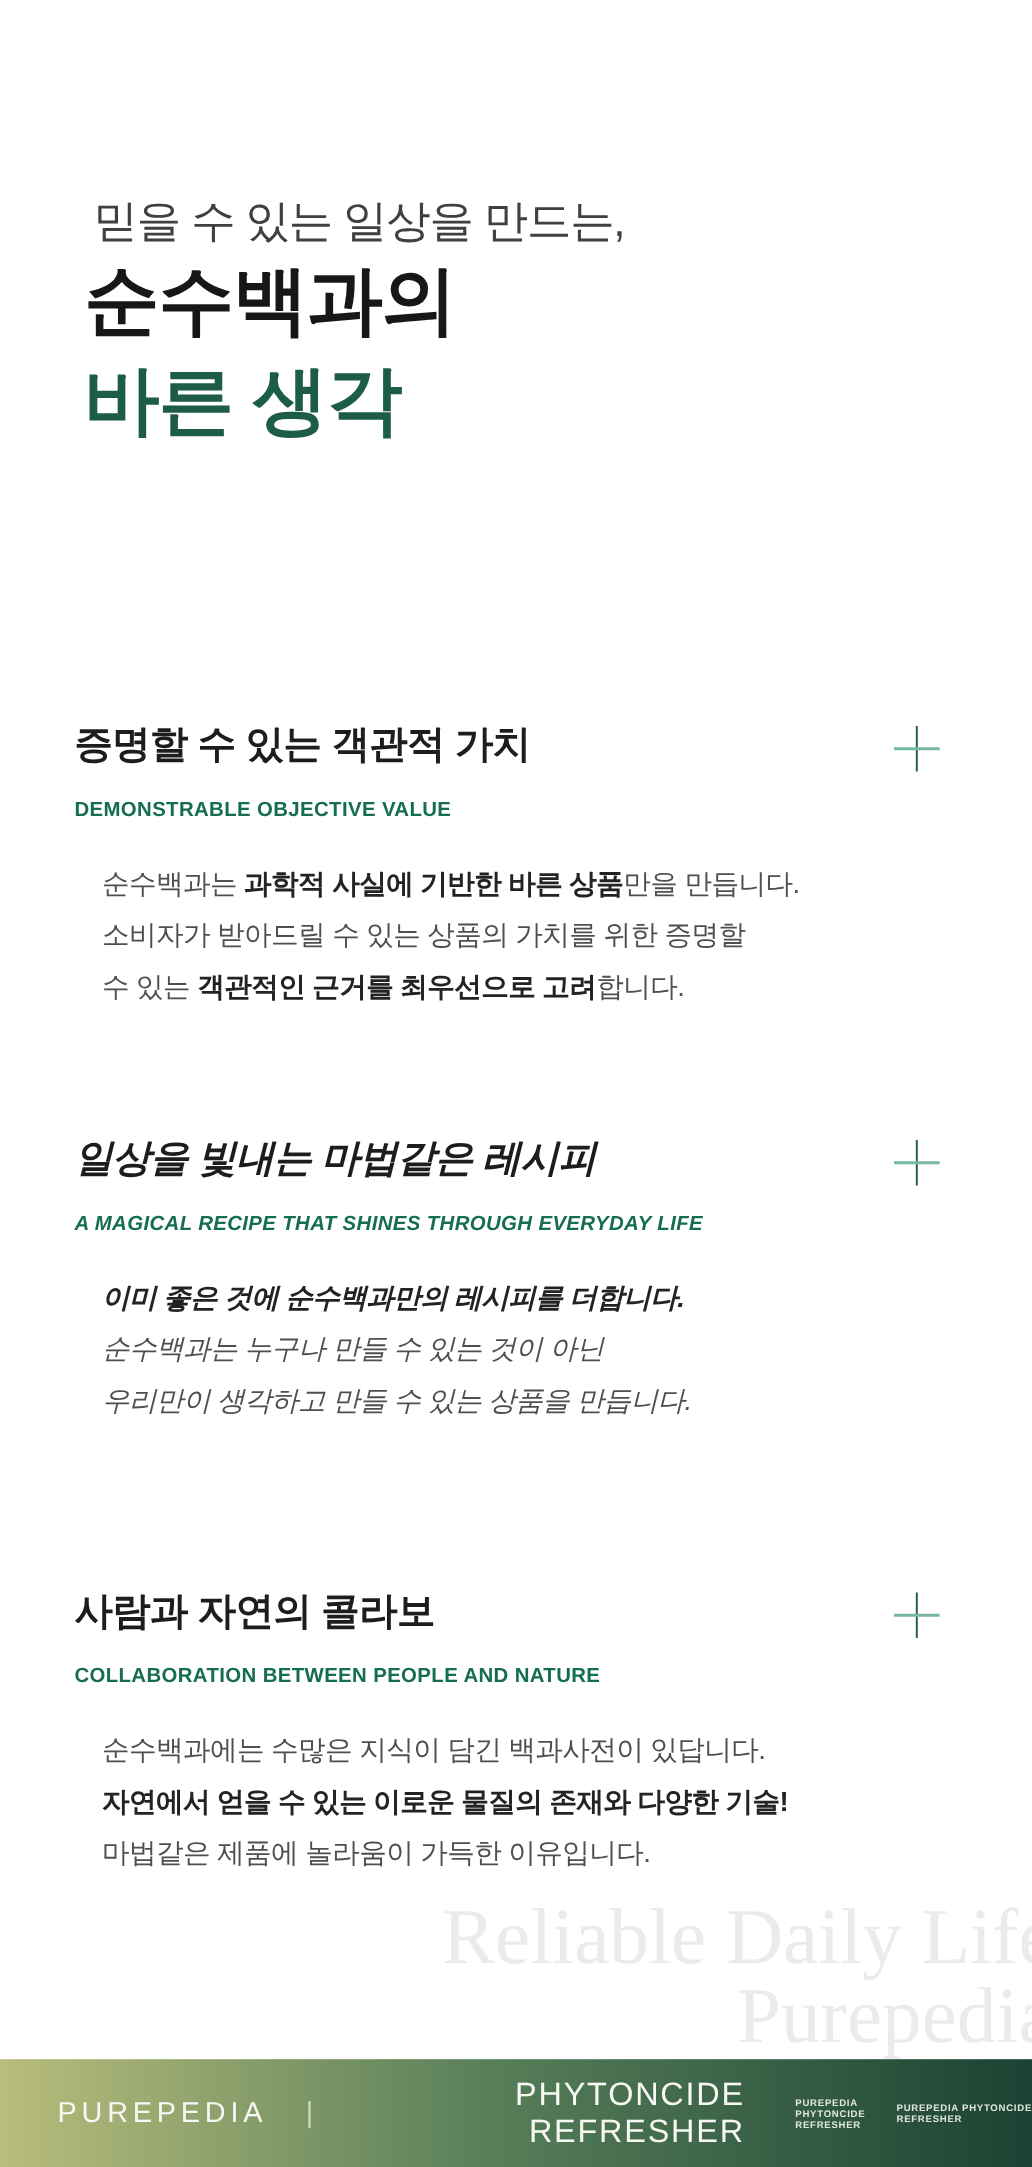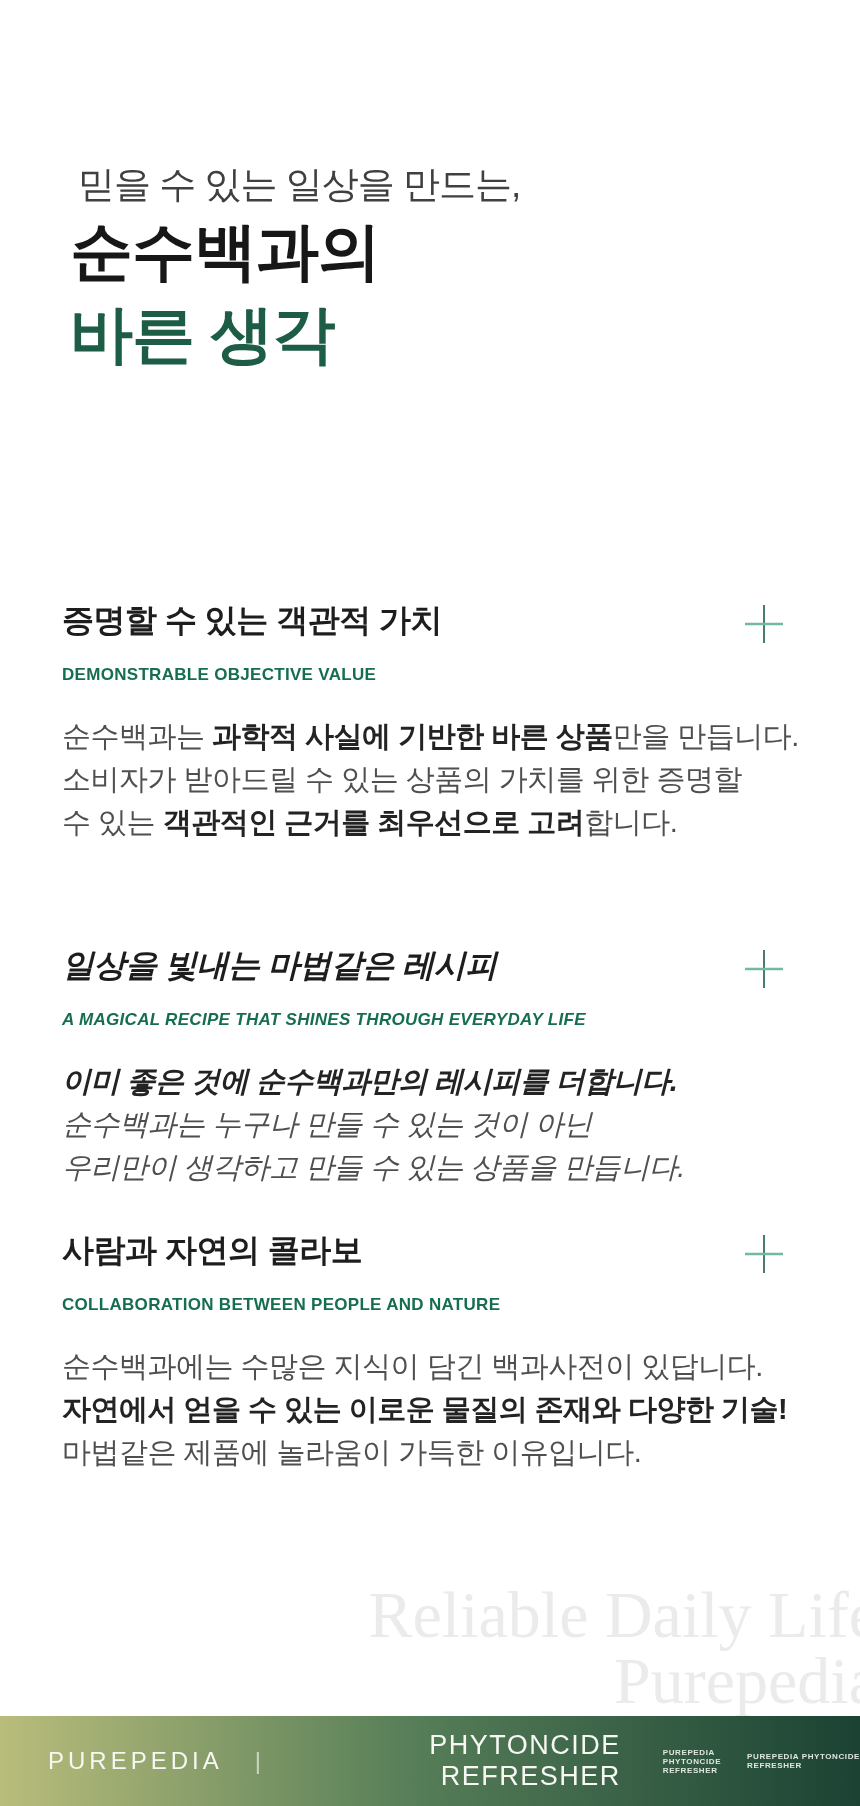--- a/index.html
+++ b/index.html
@@ -21,24 +21,24 @@
   .eyebrow{font-size:37px;color:#404040;letter-spacing:-1px;padding-left:8px;}
   .headline{font-size:63px;line-height:83px;font-weight:700;letter-spacing:-1px;}
   .headline span{display:block;}
   .hl-dark{color:#171717;}
   .hl-green{color:var(--green);}
 
   
   .value-section{position:absolute;left:62px;width:750px;}
   .s1{top:600px;}
   .s2{top:945px;font-style:italic;}
-  .s3{top:1230px;}
+  .s3{top:1322px;}
   .value-section h2{font-size:32px;line-height:40px;font-weight:700;color:#1d1d1d;letter-spacing:-0.5px;}
   .sub{margin-top:25px;font-size:17px;font-weight:700;letter-spacing:0.3px;color:var(--green-sub);}
-  .body{margin-top:30px;font-size:29px;line-height:43px;color:#4f4f4f;letter-spacing:-0.5px;}
+  .body{margin-top:30px;font-size:23px;line-height:43px;color:#4f4f4f;letter-spacing:-0.5px;margin-left:23px;}
   .body b{color:#232323;font-weight:700;}
   .plus{position:absolute;top:4px;right:28px;width:40px;height:40px;}
   .plus svg{display:block;}
 
   
   .watermark{position:absolute;top:1582px;right:-18px;text-align:right;
     font-family:"Liberation Serif","DejaVu Serif",serif;
     font-size:66px;line-height:66px;color:#ebebeb;white-space:nowrap;}
 
   

